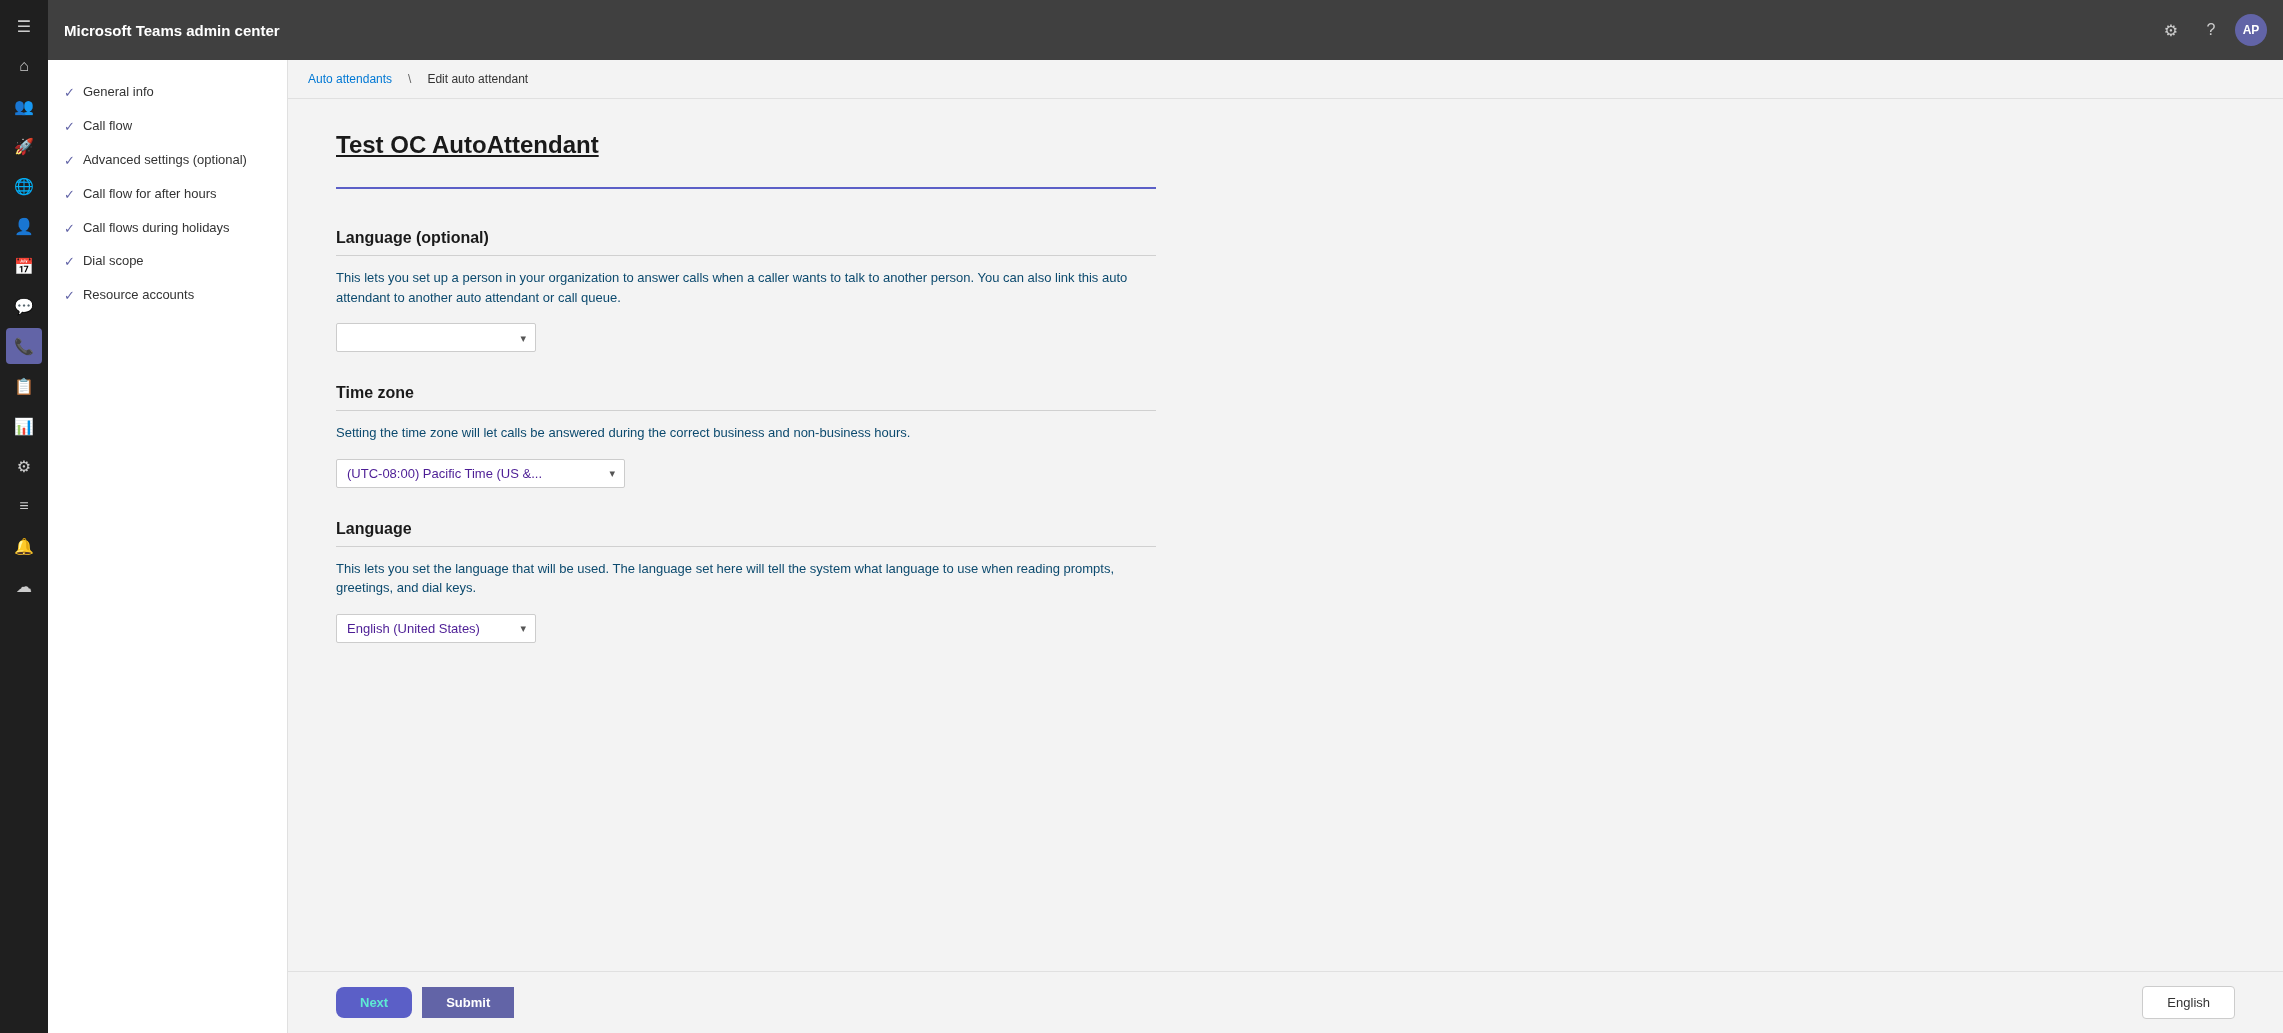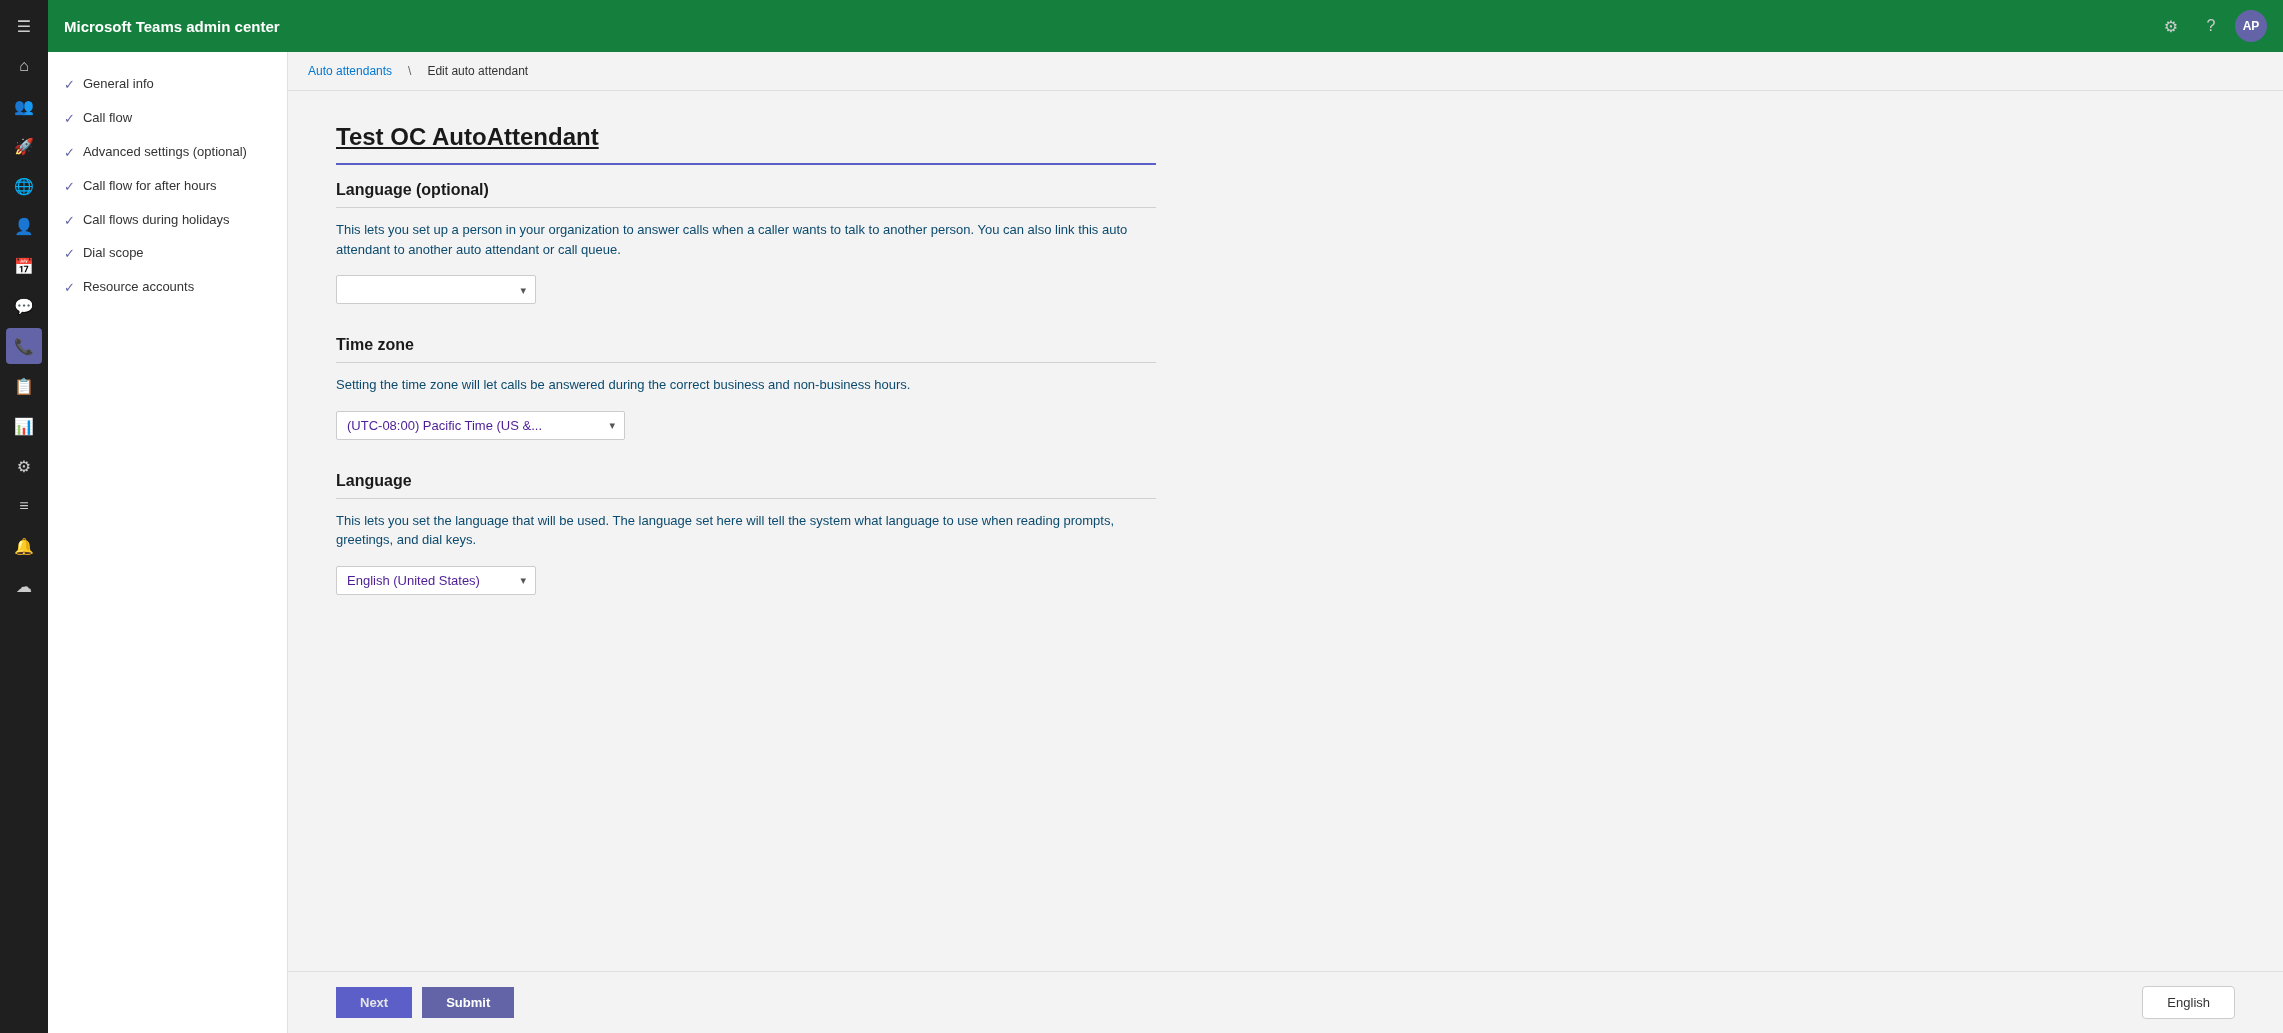--- a/index.html
+++ b/index.html
@@ -35,22 +35,22 @@
     
     .app-container {
       flex: 1;
       display: flex;
       flex-direction: column;
       overflow: hidden;
     }
 
     
     .top-header {
-      background: #15803d;
-      height: 52px;
+      background: #404040;
+      height: 60px;
       display: flex;
       align-items: center;
       padding: 0 16px;
       gap: 17px;
       flex-shrink: 0;
     }
     .top-header .app-title {
       color: #fff;
       font-size: 15px;
       font-weight: 600;
@@ -156,22 +156,22 @@
       overflow-y: auto;
       padding: 32px 48px 120px 48px;
       background: #f3f3f3;
     }
 
     .page-title {
       font-size: 24px;
       font-weight: 600;
       color: #1a1a1a;
       border-bottom: 2px solid #5b5fc7;
-      padding-bottom: 12px;
-      margin-bottom: 16px;
+      padding-bottom: 28px;
+      margin-bottom: 40px;
       max-width: 820px;
     }
     .page-title span { text-decoration: underline; }
 
     .section {
       max-width: 820px;
       margin-bottom: 32px;
     }
     .section-title {
       font-size: 16px;
@@ -221,23 +221,23 @@
       background: #f3f3f3;
       border-top: 1px solid #e0e0e0;
       padding: 14px 48px;
       display: flex;
       align-items: center;
       gap: 10px;
       flex-shrink: 0;
     }
     .btn-primary {
       background: #5b5fc7;
-      color: #e5e5e5;
+      color: #5eead4;
       border: none;
-      border-radius: 0;
+      border-radius: 8px;
       padding: 8px 24px;
       font-size: 13px;
       font-weight: 600;
       cursor: pointer;
     }
     .btn-secondary {
       background: #6264a7;
       color: #fff;
       border: none;
       border-radius: 0;

